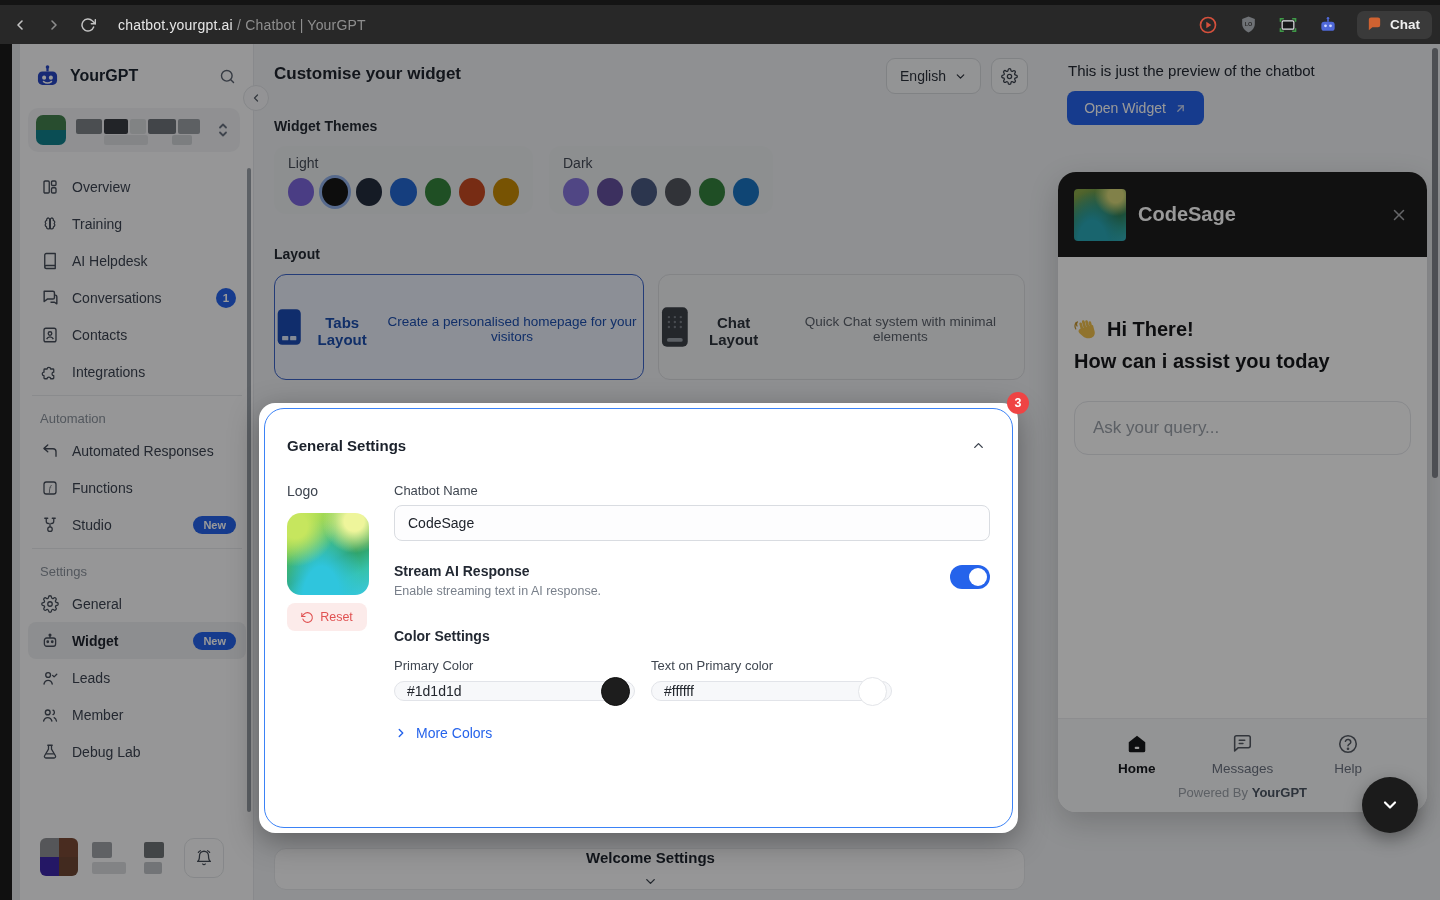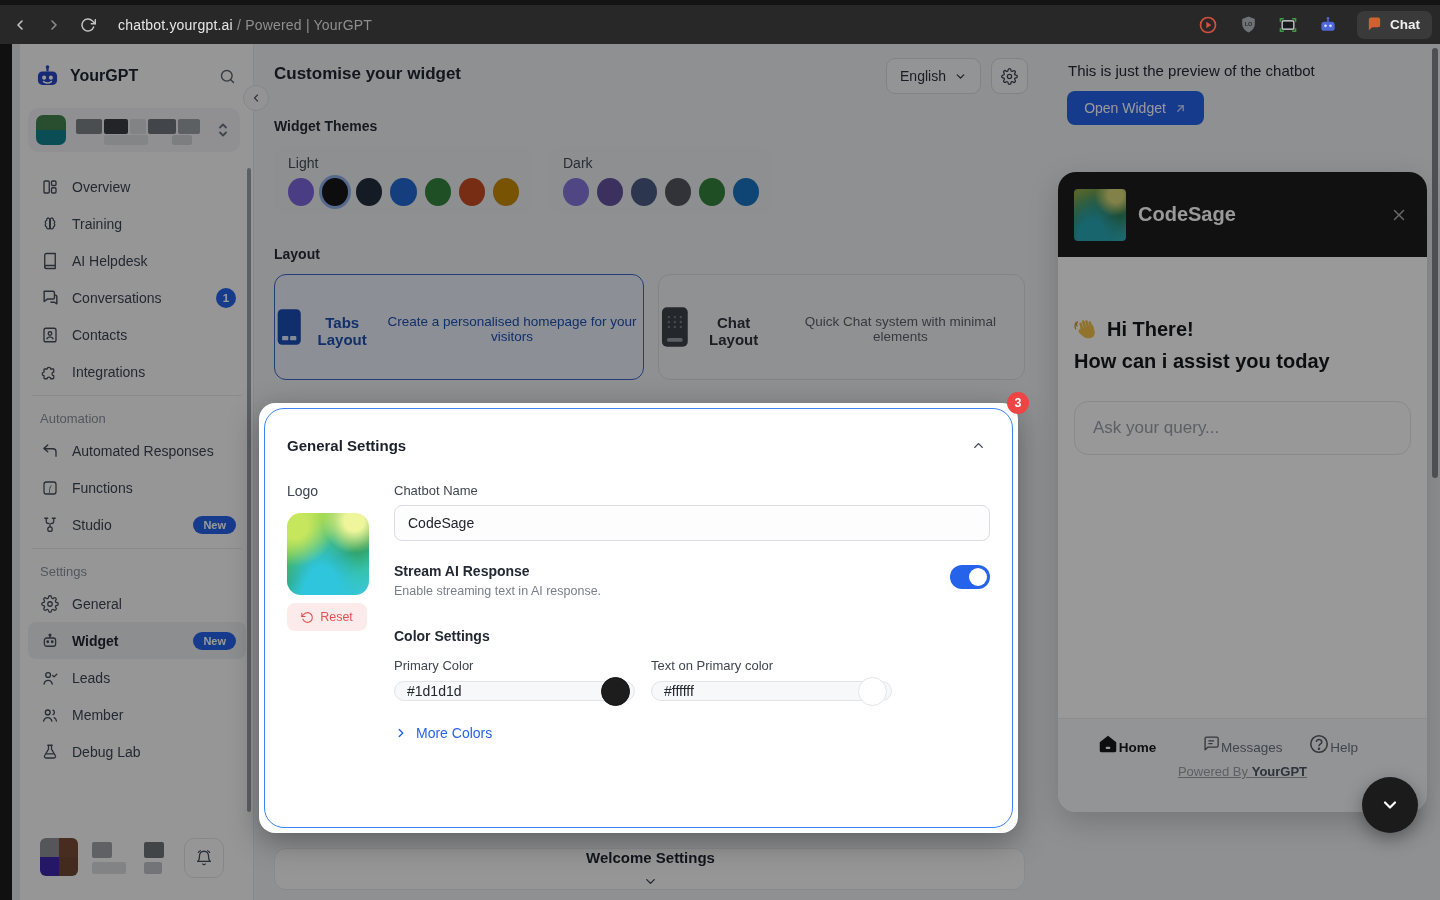--- a/index.html
+++ b/index.html
@@ -120,24 +120,24 @@
       linear-gradient(150deg, #8aa84a 8%, #3f8a4e 40%, #2f7d55 62%, #2fa39a 84%, #35b0c2 100%); }
   .wc-title { color:#fff; font-size:20px; font-weight:600; margin-left:12px; flex:1; }
   .wc-close { color:#a9abaf; width:24px; height:24px; display:flex; align-items:center; justify-content:center; }
   .wc-body { padding:56px 16px 0; }
   .greet-line { font-size:20px; font-weight:800; color:#17181b; line-height:32px; display:flex; align-items:center; gap:8px; }
   .query-box { margin-top:24px; width:337px; height:54px; border:1.5px solid #e4e6ea; border-radius:14px; background:#fdfdfe; display:flex; align-items:center; padding:0 18px; }
   .query-box input { border:none; background:transparent; width:100%; font-size:17px; color:#40454d; font-family:"Liberation Sans",sans-serif; }
   .query-box input::placeholder { color:#9aa0a8; }
   .wc-footer { position:absolute; left:0; bottom:0; width:100%; height:94px; background:#f6f7f8; border-top:1px solid #ececef; padding-top:14px; }
   .wf-nav { display:flex; justify-content:space-around; padding:0 26px; }
-  .wf-item { display:flex; align-items:flex-end; gap:0; width:80px; }
+  .wf-item { display:flex; flex-direction:column; align-items:center; gap:6px; width:80px; }
   .wf-item .lbl { font-size:13.5px; color:#6b7280; }
   .wf-item.active .lbl { color:#15181d; font-weight:600; }
-  .powered { text-align:center; margin-top:9px; font-size:13px; color:#9aa0a8;text-decoration:underline; }
+  .powered { text-align:center; margin-top:9px; font-size:13px; color:#9aa0a8; }
   .powered b { color:#4b5563; }
   .launcher { position:absolute; left:1362px; top:777px; width:56px; height:56px; border-radius:50%; background:#1b1b1b; display:flex; align-items:center; justify-content:center; box-shadow:0 6px 18px rgba(0,0,0,.35); z-index:70; }
 
   
   .dim-overlay { position:absolute; left:0; top:44px; width:1440px; height:856px; background:rgba(0,0,0,.40); z-index:40; }
   .page-scrollbar { position:absolute; right:2px; top:48px; width:6px; height:430px; background:#4d4f53; border-radius:3px; z-index:80; }
 </style>
 </head>
 <body>
 
@@ -152,21 +152,21 @@
     <svg width="16" height="16" viewBox="0 0 24 24" fill="none" stroke="currentColor" stroke-width="2.4" stroke-linecap="round" stroke-linejoin="round">
         <polyline points="9 18 15 12 9 6"></polyline>
       </svg>
   </div>
   <div class="nav-btn">
     <svg width="16" height="16" viewBox="0 0 24 24" fill="none" stroke="currentColor" stroke-width="2.2" stroke-linecap="round" stroke-linejoin="round">
         <polyline points="23 4 23 10 17 10"></polyline>
         <path d="M20.49 15a9 9 0 1 1-2.12-9.36L23 10"></path>
       </svg>
   </div>
-  <div class="urltext"><span>chatbot.yourgpt.ai</span><span class="suffix"> / Powered | YourGPT</span></div>
+  <div class="urltext"><span>chatbot.yourgpt.ai</span><span class="suffix"> / Chatbot | YourGPT</span></div>
 </div>
 <div class="ext-area">
   <div class="ext-icon">
     <svg width="20" height="20" viewBox="0 0 24 24" fill="none">
         <circle cx="12" cy="12" r="9" stroke="#d4503c" stroke-width="2"></circle>
         <path d="M10 8l6 4-6 4z" fill="#d4503c"></path>
       </svg>
   </div>
   <div class="ext-icon">
     <svg width="19" height="19" viewBox="0 0 24 24">

